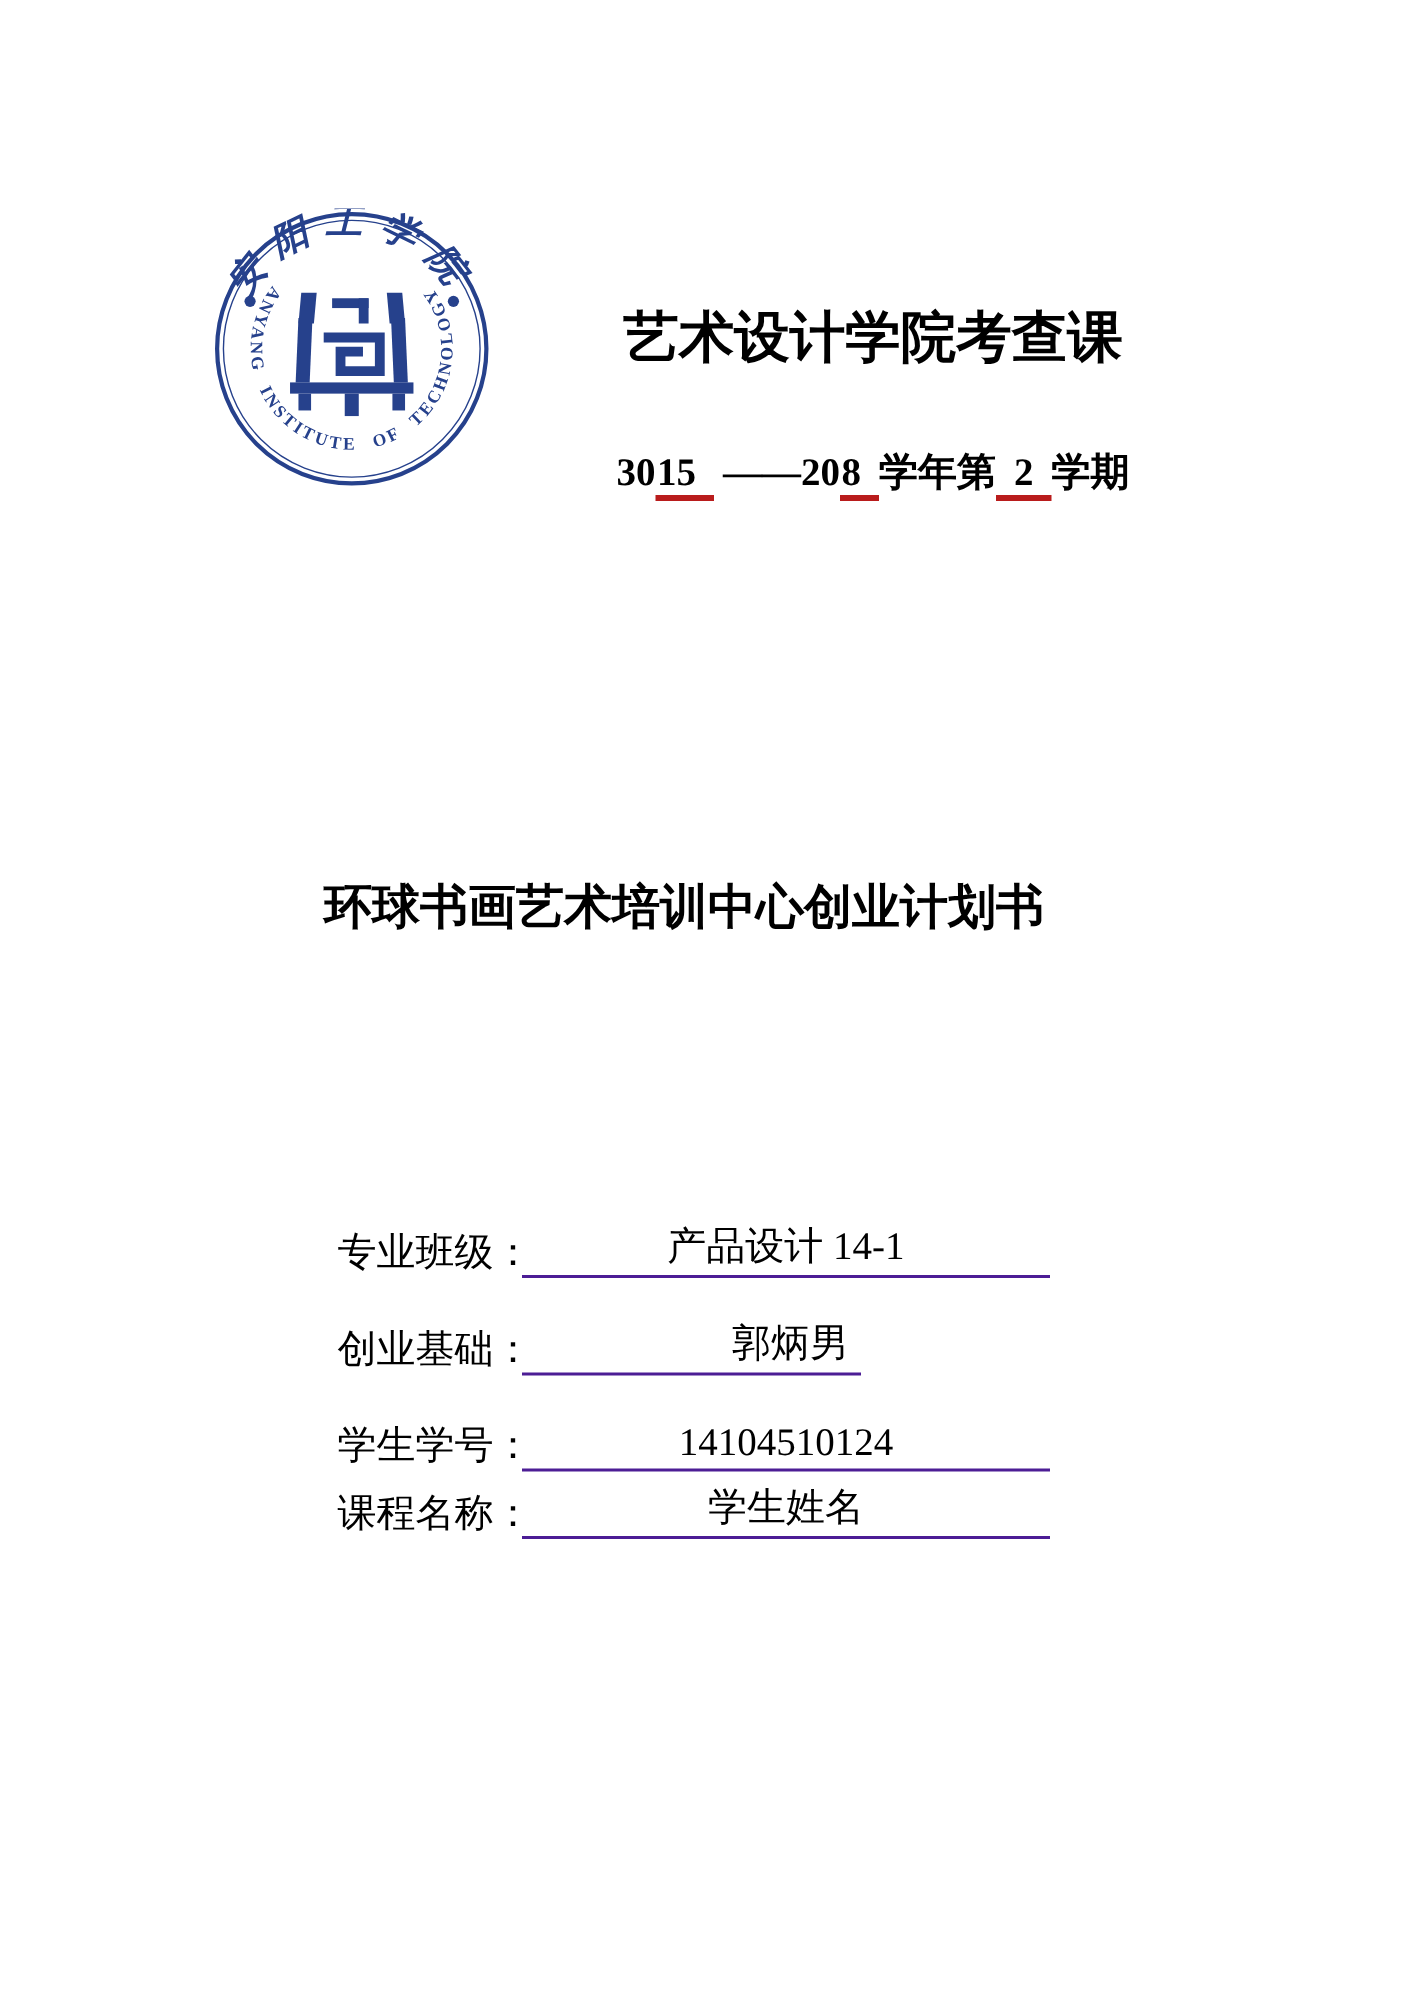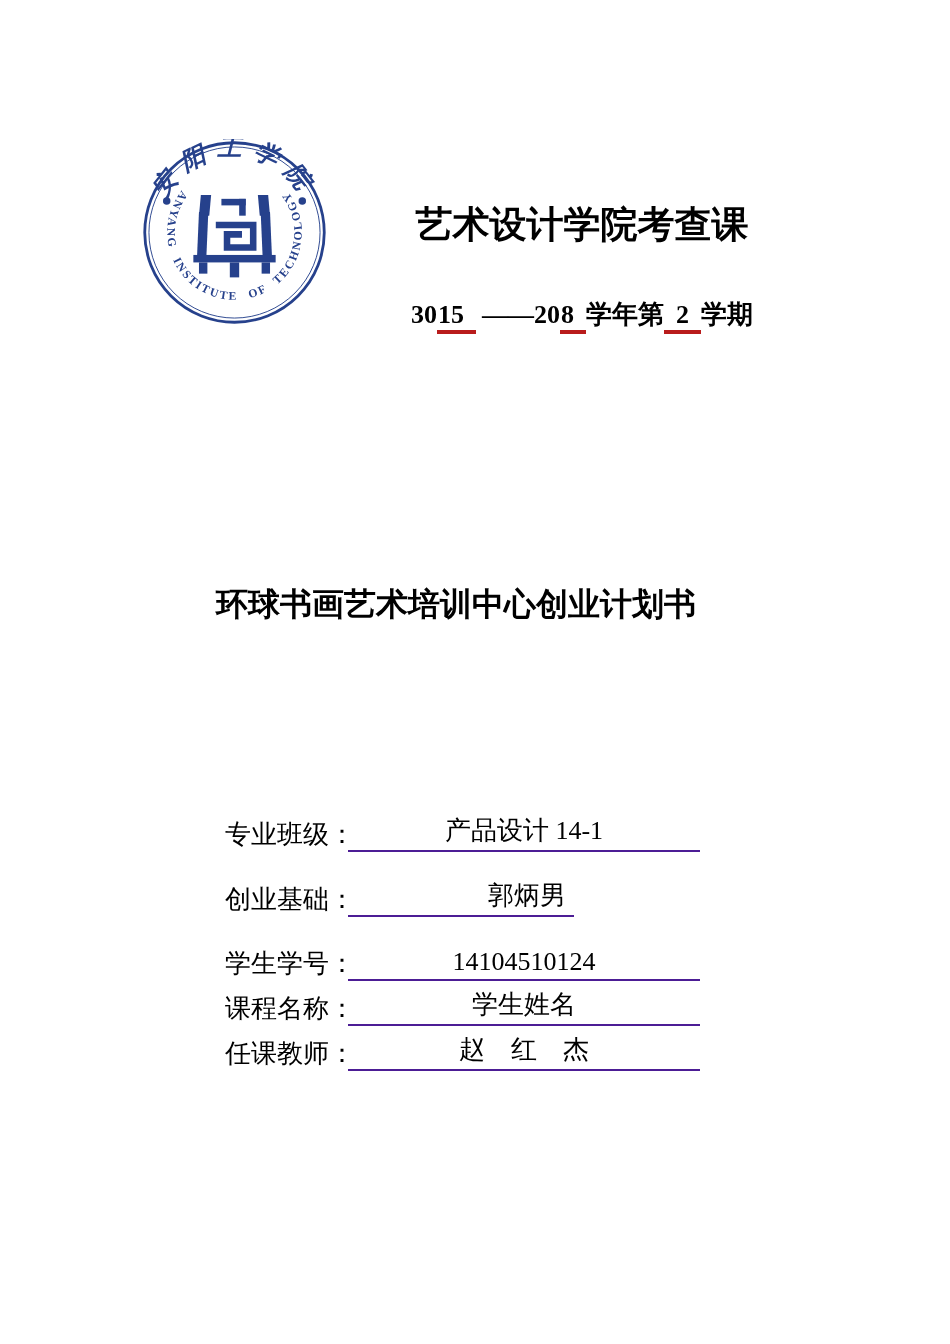--- a/index.html
+++ b/index.html
@@ -121,17 +121,14 @@
   </div>
 
   <div class="field-row row-3">
     <span class="field-label">学生学号：</span><span class="field-line">14104510124</span>
   </div>
 
   <div class="field-row row-4">
     <span class="field-label">课程名称：</span><span class="field-line">学生姓名</span>
   </div>
 
-  <div class="field-row row-5">
-    <span class="field-label">任课教师：</span><span class="field-line">赵　红　杰</span>
-  </div>
 
 </div>
 
 </body></html>

